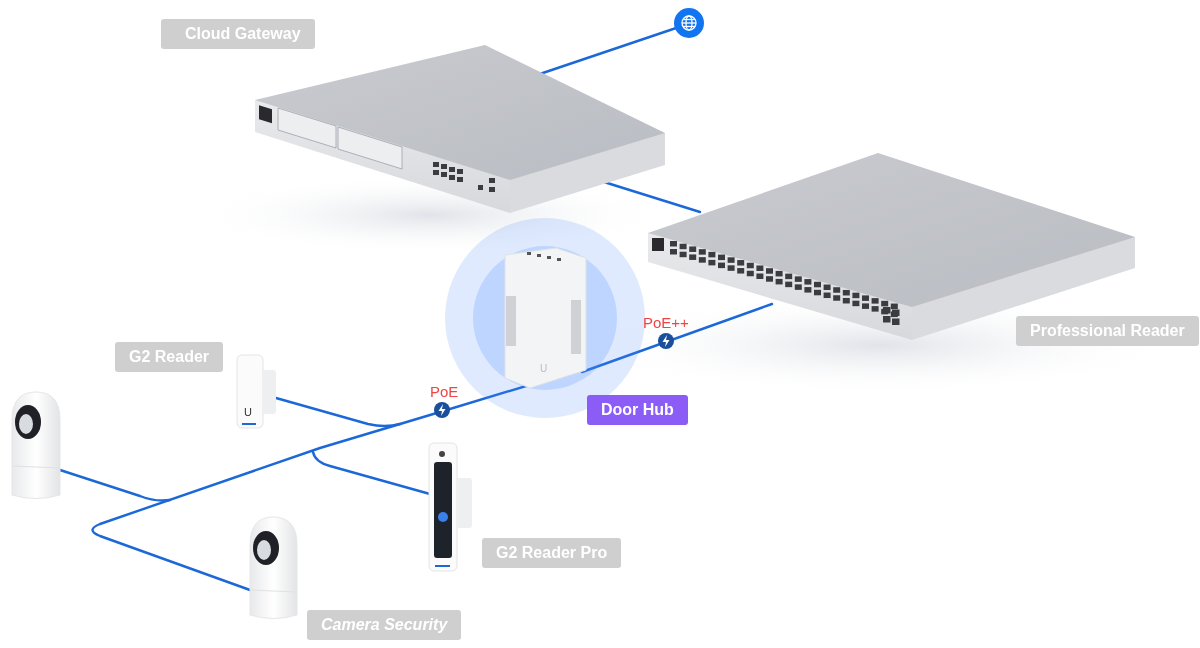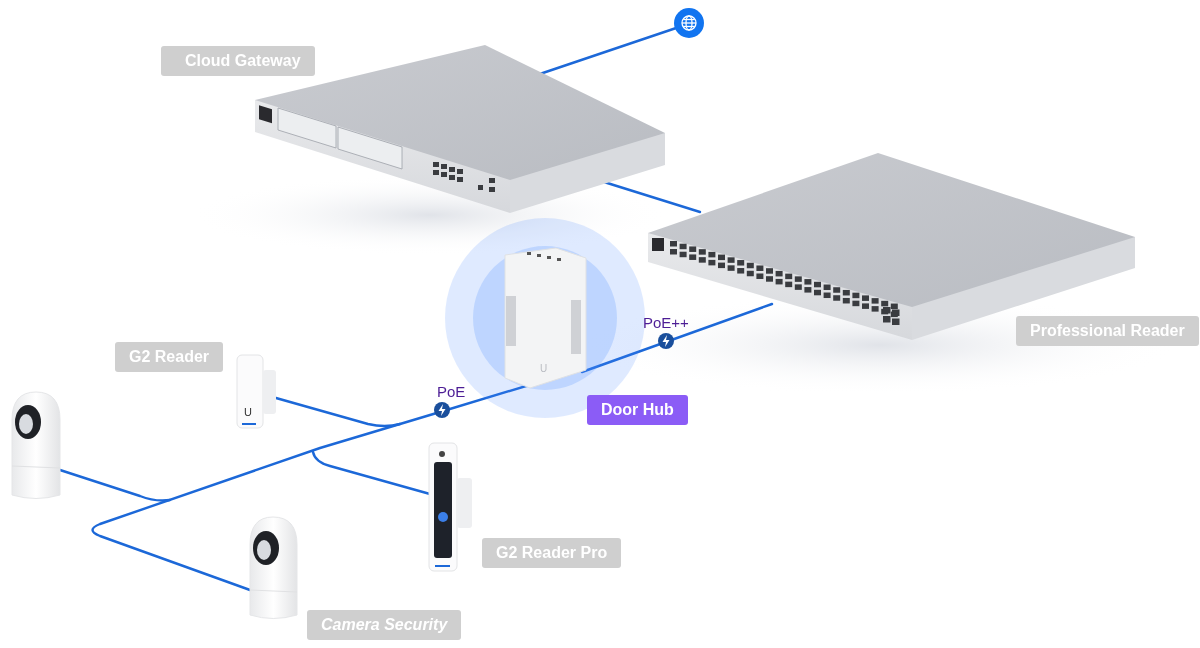--- a/index.html
+++ b/index.html
@@ -3,21 +3,21 @@
 <meta charset="utf-8">
 <style>
   html, body { margin:0; padding:0; }
   body { width:1200px; height:648px; background:#ffffff; position:relative; overflow:hidden;
          font-family:"Liberation Sans", sans-serif; }
   .canvas { position:absolute; left:0; top:0; width:1200px; height:648px; }
   .label { position:absolute; background:#cfcfcf; color:#ffffff; font-size:16px; font-weight:bold;
            border-radius:3px; padding:0 14px; height:30px; line-height:30px; white-space:nowrap;
            font-family:"Liberation Sans", sans-serif; }
   .label.active { background:#8b5cf6; color:#ffffff; }
-  .poe { position:absolute; color:#4c1d95; font-size:15px; font-family:"Liberation Sans", sans-serif; }
+  .poe { position:absolute; color:#ef4444; font-size:15px; font-family:"Liberation Sans", sans-serif; }
 </style>
 </head>
 <body>
 
 <svg class="canvas" viewBox="0 0 1200 648">
   <defs>
     <linearGradient id="topGrad" x1="0" y1="0" x2="1" y2="1">
       <stop offset="0" stop-color="#c9cbd0"></stop>
       <stop offset="1" stop-color="#b9bcc2"></stop>
     </linearGradient>
@@ -192,21 +192,21 @@
   <g>
     <circle cx="442" cy="410" r="8" fill="#1a4f9c"></circle>
     <path d="M443 404 L438.5 411 L442 411 L441 416 L445.5 409 L442 409 Z" fill="#ffffff"></path>
   </g>
   <g>
     <circle cx="666" cy="341" r="8" fill="#1a4f9c"></circle>
     <path d="M667 335 L662.5 342 L666 342 L665 347 L669.5 340 L666 340 Z" fill="#ffffff"></path>
   </g>
 </svg>
 
-<div class="label" style="left:161px; top:46px;padding-left:24px;">Cloud Gateway</div>
+<div class="label" style="left:161px; top:19px;padding-left:24px;">Cloud Gateway</div>
 <div class="label" style="left:1016px; top:316px;">Professional Reader</div>
 <div class="label active" style="left:587px; top:395px;">Door Hub</div>
 <div class="label" style="left:115px; top:342px;text-align:right;">G2 Reader</div>
 <div class="label" style="left:482px; top:538px;">G2 Reader Pro</div>
 <div class="label" style="left:307px; top:610px;font-style:italic;">Camera Security</div>
 
-<div class="poe" style="left:430px; top:383px;margin-left:7px;">PoE</div>
+<div class="poe" style="left:430px; top:383px;">PoE</div>
 <div class="poe" style="left:643px; top:314px;">PoE++</div>
 
 </body></html>

